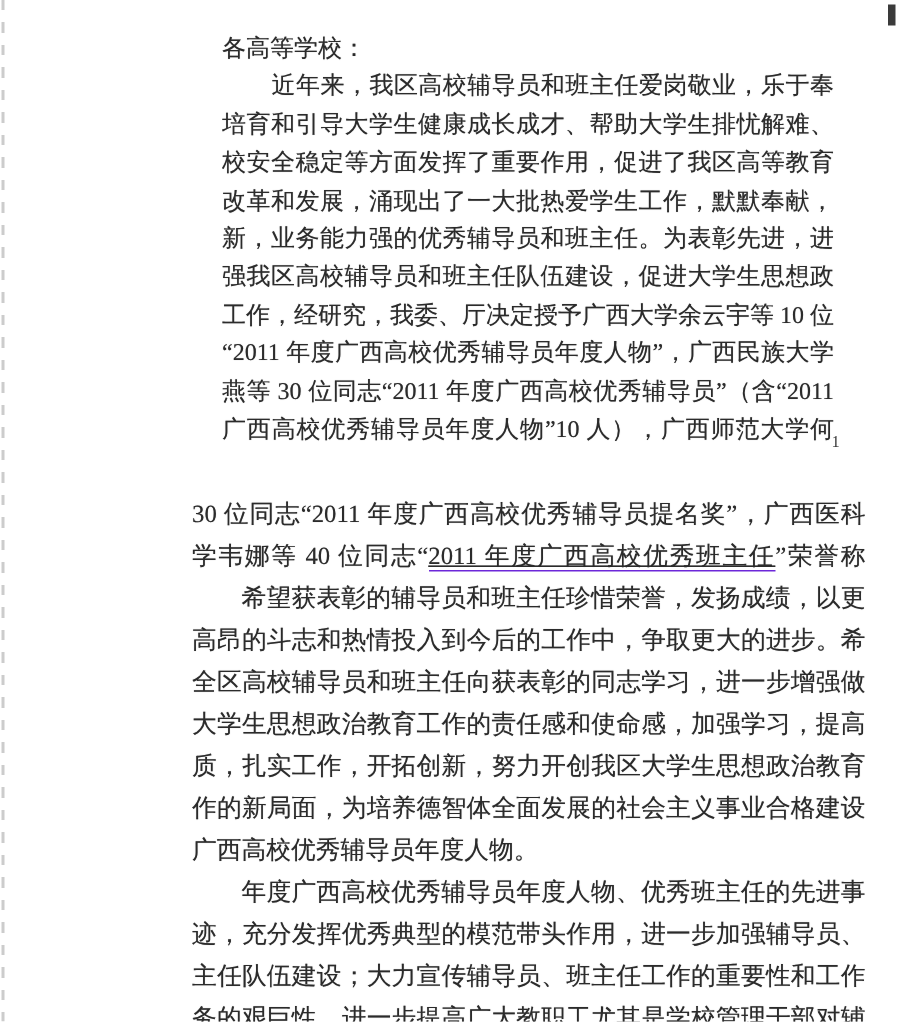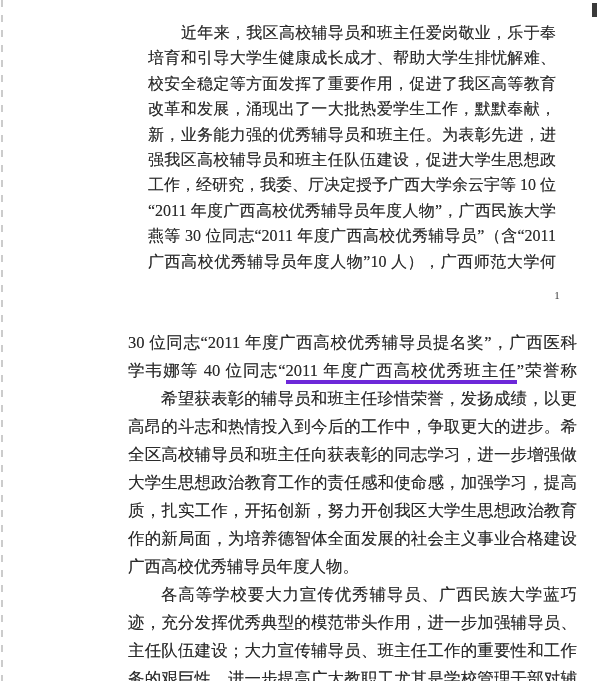--- a/index.html
+++ b/index.html
@@ -23,36 +23,37 @@
   .tline{
     font-size:16px;
     text-align:justify;text-align-last:justify;
     text-shadow:0 0 0.5px rgba(43,43,43,0.55);
     overflow:hidden;
   }
   .page1 .tline{height:25.4px;line-height:25.4px;}
   .page2 .tline{height:28px;line-height:28px;font-size:16.5px;}
   .tline.pend{text-align-last:left;}
   .tline.indent{text-indent:33px;}
-  .u{border-bottom:4px solid #6d28d9;}
+  .u{border-bottom:1px solid #6d28d9;text-decoration:underline;}
   .page-number{
     position:absolute;left:550px;top:289px;width:14px;
     font-size:11px;color:#3b3b3b;text-align:center;
     font-family:"Liberation Serif","DejaVu Serif",serif;
   }
 </style>
 </head>
 <body>
 
 <div class="canvas">
   <div class="left-dashes"></div>
   <div class="corner-mark"></div>
 
   <div class="page page1">
     <div>
+        <div class="tline pend"><span>各高等学校：</span></div>
         <div class="tline indent"><span>近年来，我区高校辅导员和班主任爱岗敬业，乐于奉献，在</span></div>
         <div class="tline"><span>培育和引导大学生健康成长成才、帮助大学生排忧解难、维护学</span></div>
         <div class="tline"><span>校安全稳定等方面发挥了重要作用，促进了我区高等教育事业的</span></div>
         <div class="tline"><span>改革和发展，涌现出了一大批热爱学生工作，默默奉献，勇于创</span></div>
         <div class="tline"><span>新，业务能力强的优秀辅导员和班主任。为表彰先进，进一步加</span></div>
         <div class="tline"><span>强我区高校辅导员和班主任队伍建设，促进大学生思想政治教育</span></div>
         <div class="tline"><span>工作，经研究，我委、厅决定授予广西大学余云宇等 10 位同志</span></div>
         <div class="tline"><span>“2011 年度广西高校优秀辅导员年度人物”，广西民族大学蓝巧</span></div>
         <div class="tline"><span>燕等 30 位同志“2011 年度广西高校优秀辅导员”（含“2011 年度</span></div>
         <div class="tline"><span>广西高校优秀辅导员年度人物”10 人），广西师范大学何创雄等</span></div>
@@ -65,19 +66,19 @@
     <div>
         <div class="tline"><span>30 位同志“2011 年度广西高校优秀辅导员提名奖”，广西医科大</span></div>
         <div class="tline pend"><span>学韦娜等 40 位同志“</span><span class="u">2011 年度广西高校优秀班主任</span><span>”荣誉称号。</span></div>
         <div class="tline indent"><span>希望获表彰的辅导员和班主任珍惜荣誉，发扬成绩，以更加</span></div>
         <div class="tline"><span>高昂的斗志和热情投入到今后的工作中，争取更大的进步。希望</span></div>
         <div class="tline"><span>全区高校辅导员和班主任向获表彰的同志学习，进一步增强做好</span></div>
         <div class="tline"><span>大学生思想政治教育工作的责任感和使命感，加强学习，提高素</span></div>
         <div class="tline"><span>质，扎实工作，开拓创新，努力开创我区大学生思想政治教育工</span></div>
         <div class="tline"><span>作的新局面，为培养德智体全面发展的社会主义事业合格建设者</span></div>
         <div class="tline pend"><span>广西高校优秀辅导员年度人物。</span></div>
-        <div class="tline indent"><span>各高等学校要大力宣传优秀辅导员、广西民族大学蓝巧</span></div>
+        <div class="tline indent"><span>年度广西高校优秀辅导员年度人物、优秀班主任的先进事</span></div>
         <div class="tline"><span>迹，充分发挥优秀典型的模范带头作用，进一步加强辅导员、班</span></div>
         <div class="tline"><span>主任队伍建设；大力宣传辅导员、班主任工作的重要性和工作任</span></div>
         <div class="tline"><span>务的艰巨性，进一步提高广大教职工尤其是学校管理干部对辅导</span></div>
       </div>
   </div>
 </div>
 
 </body></html>

